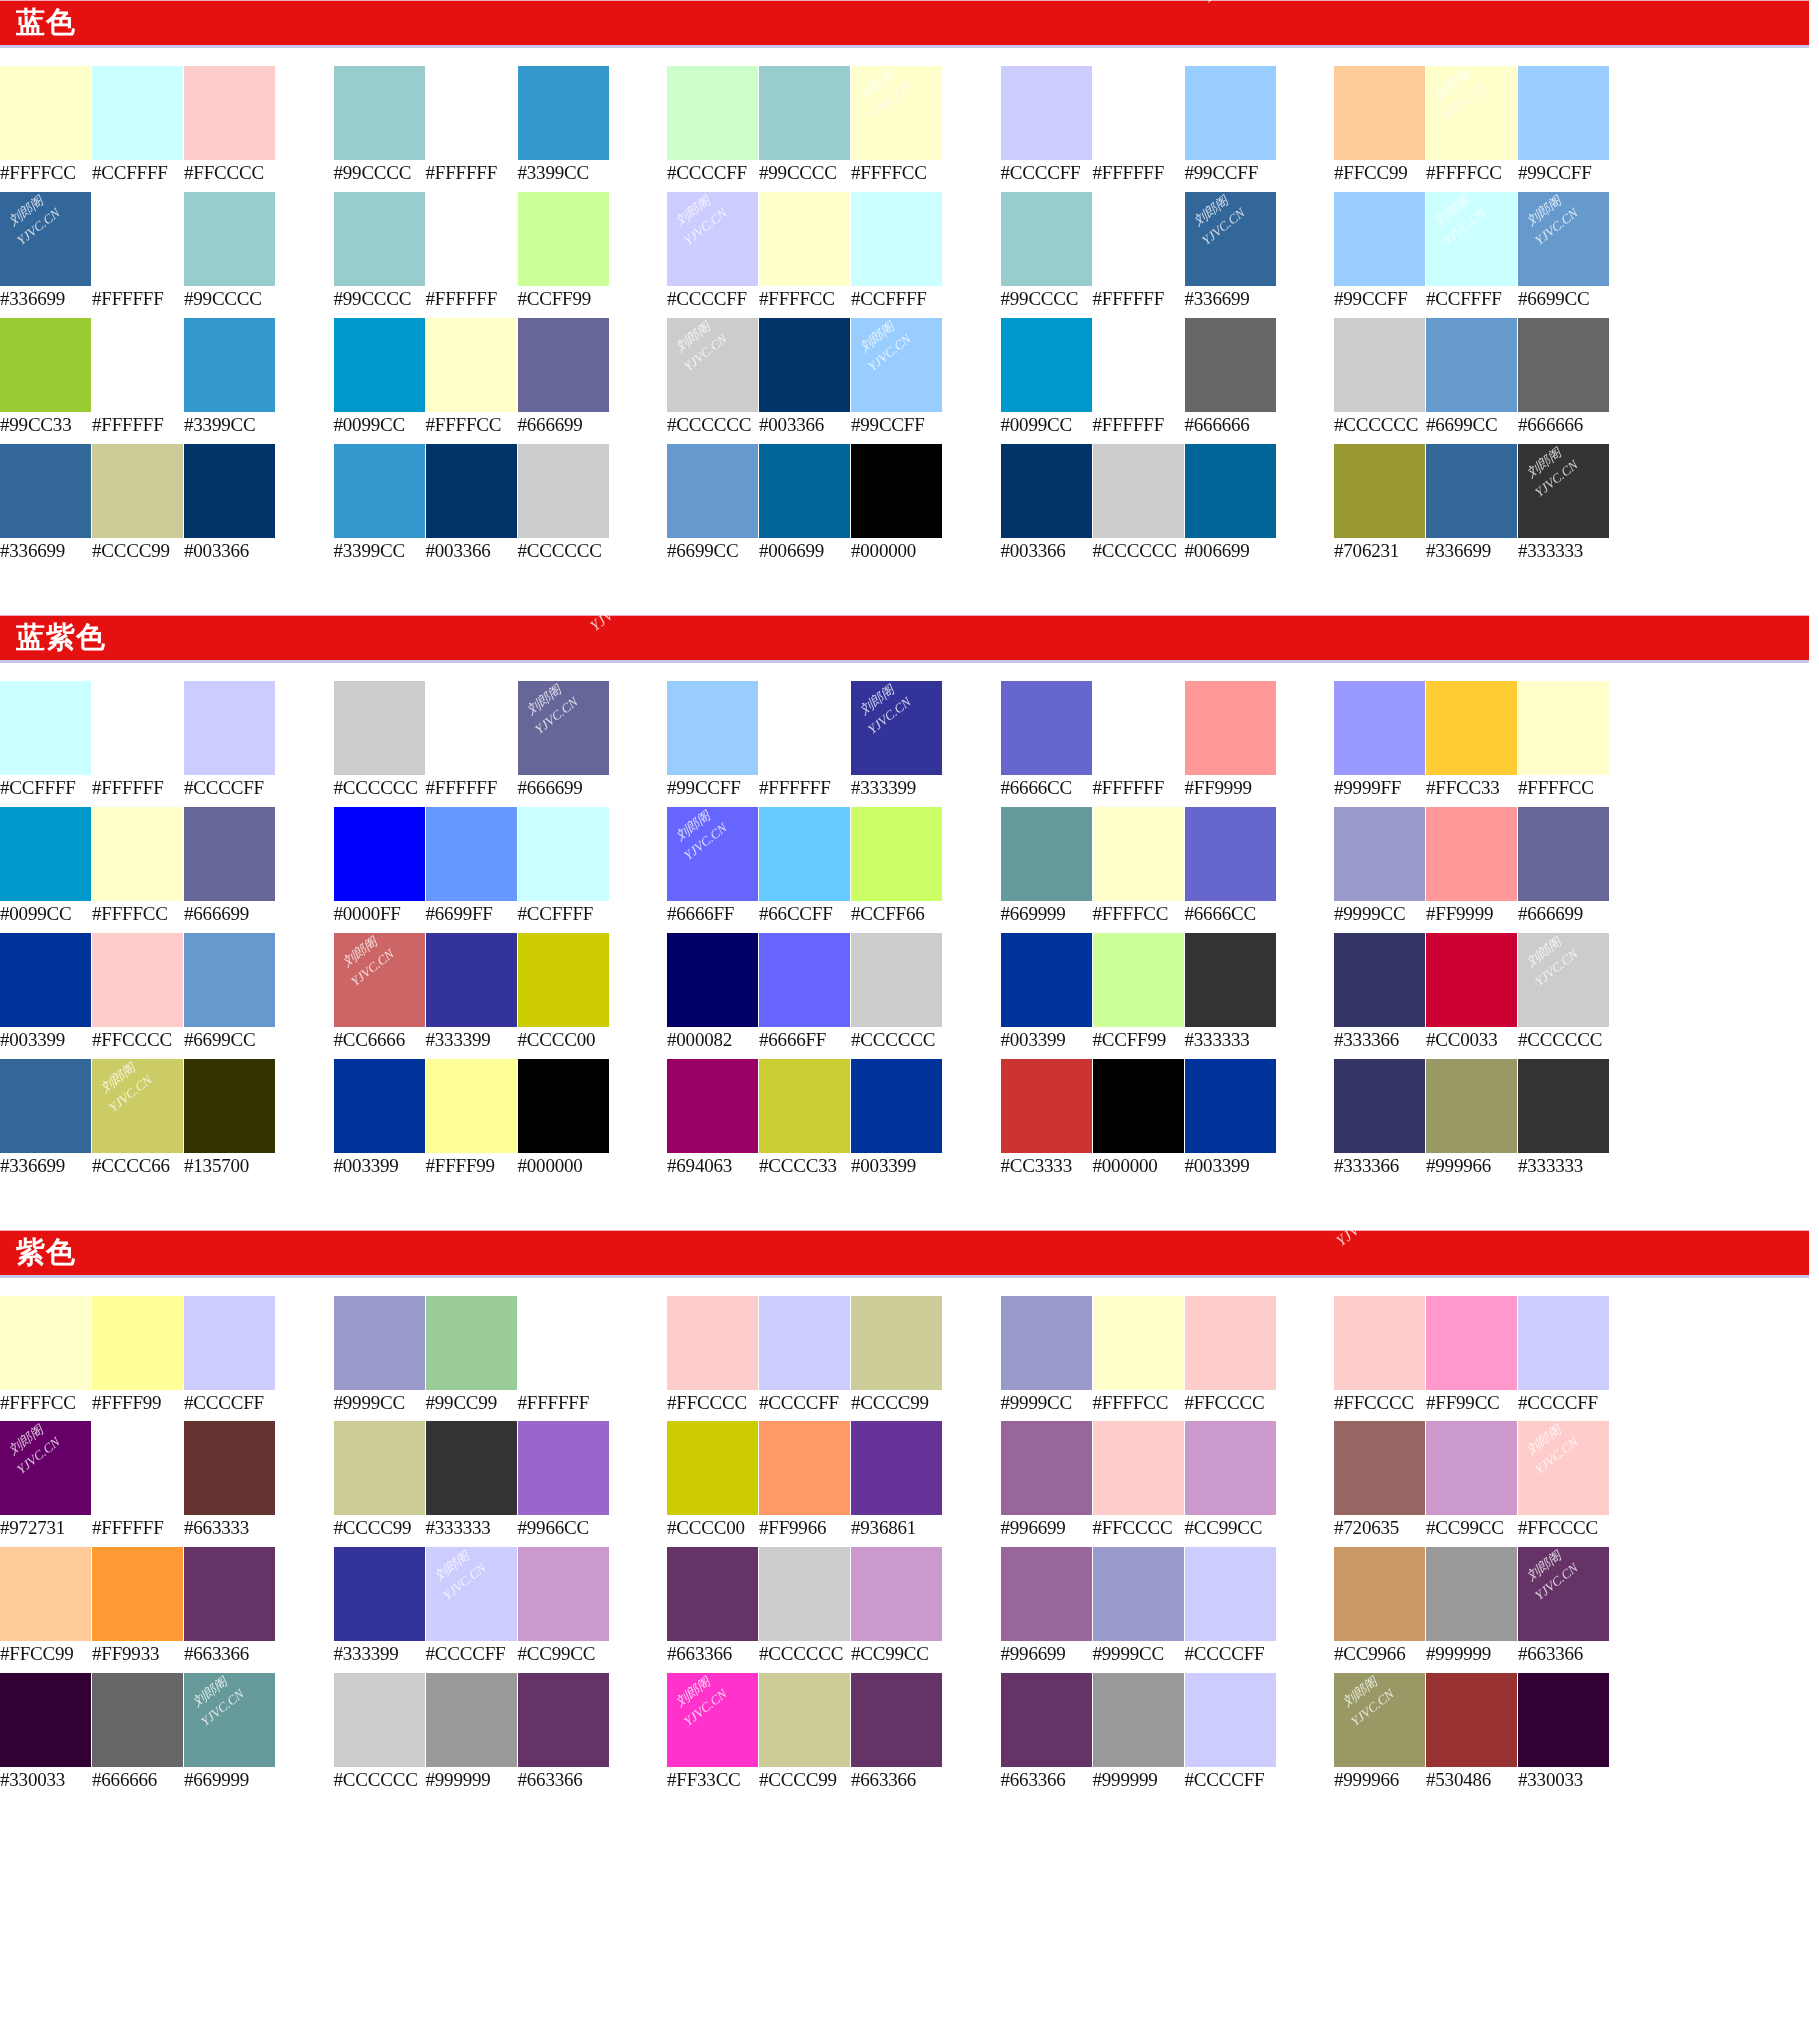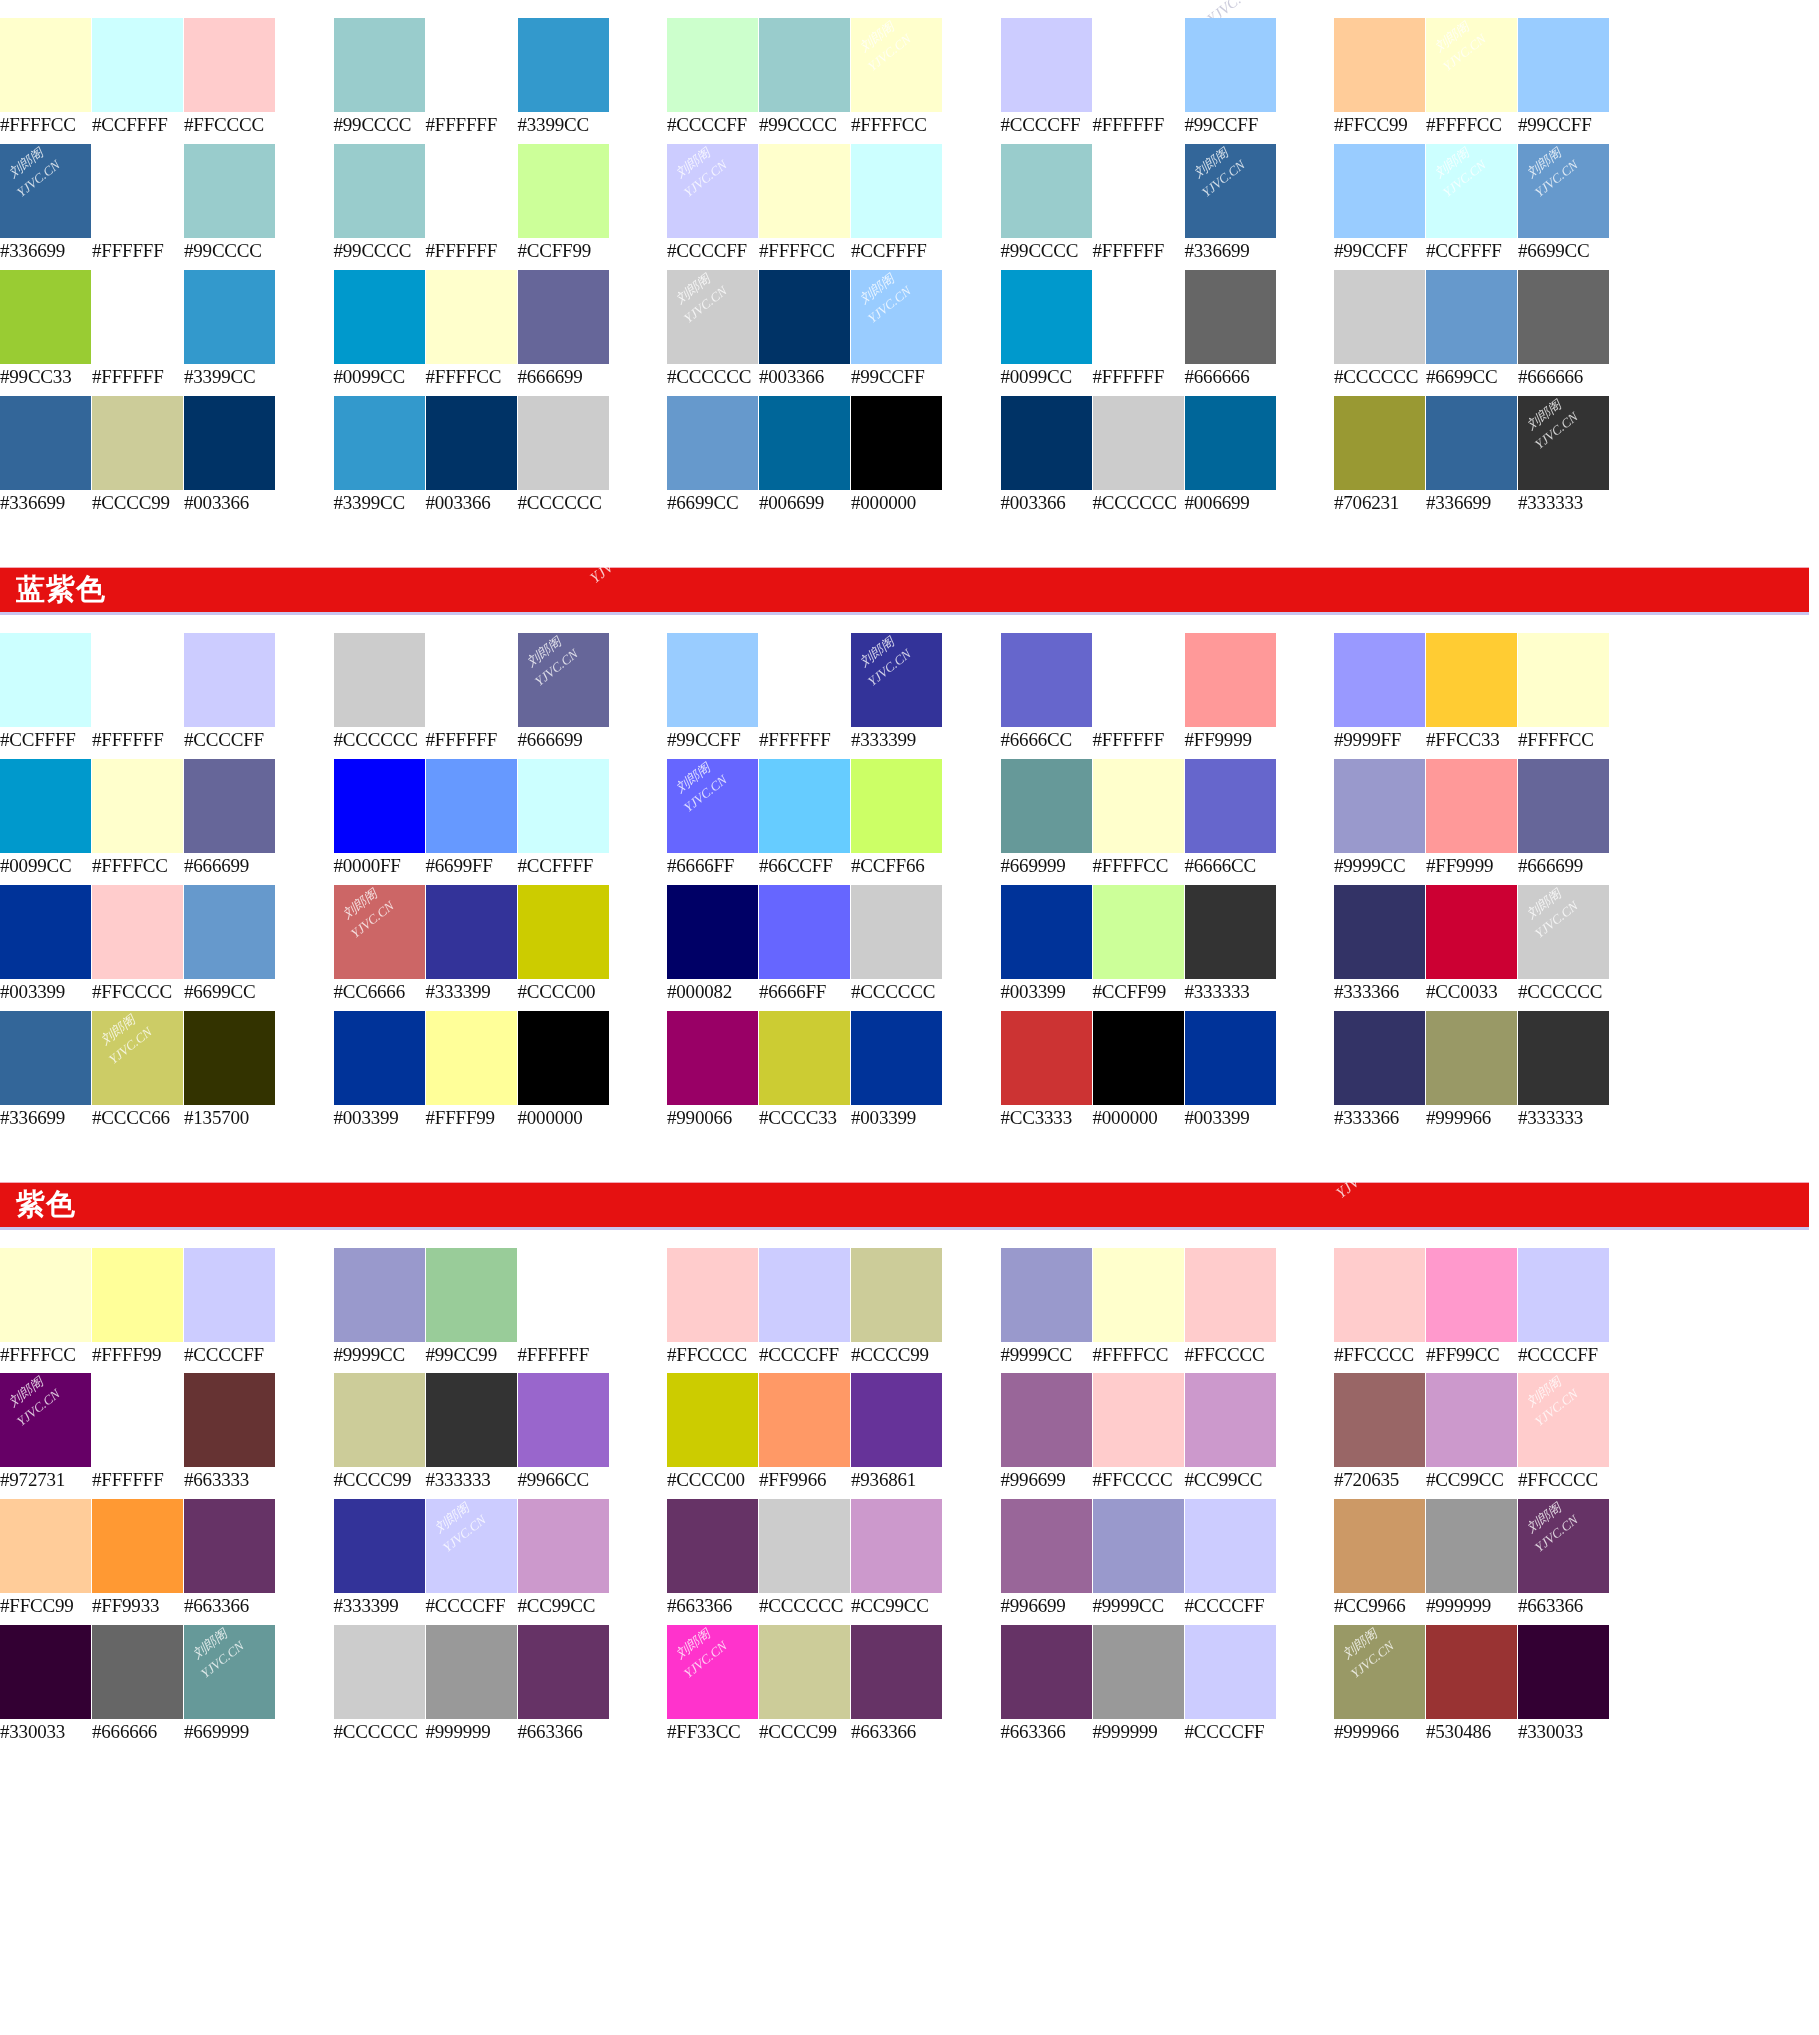--- a/index.html
+++ b/index.html
@@ -115,20 +115,24 @@
 <body>
 
 <div class="page">
 
   <div class="wm dark" style="left:1203px; top:-8px;">
     <span>YJVC.CN</span>
   </div>
 
   <div id="sections-root">
       <div class="section">
+        <div class="section-header">
+          <div class="section-title">蓝色</div>
+          <div class="wm" style="left: 1198px; top: -30px;"><span>YJVC.CN</span></div>
+        </div>
         <div class="rows">
           <div class="row">
             <div class="group">
               <div class="swatches">
                 <div class="cell">
                   <div class="chip" style="background: rgb(255, 255, 204);"></div>
                 </div>
                 <div class="cell">
                   <div class="chip" style="background: rgb(204, 255, 255);"></div>
                 </div>
@@ -835,21 +839,21 @@
                   <div class="chip" style="background: rgb(153, 0, 102);"></div>
                 </div>
                 <div class="cell">
                   <div class="chip" style="background: rgb(204, 204, 51);"></div>
                 </div>
                 <div class="cell">
                   <div class="chip" style="background: rgb(0, 51, 153);"></div>
                 </div>
               </div>
               <div class="labels">
-                <div class="label">#990066</div>
+                <div class="label">#694063</div>
                 <div class="label">#CCCC33</div>
                 <div class="label">#003399</div>
               </div>
             </div>
             <div class="group">
               <div class="swatches">
                 <div class="cell">
                   <div class="chip" style="background: rgb(204, 51, 51);"></div>
                 </div>
                 <div class="cell">

